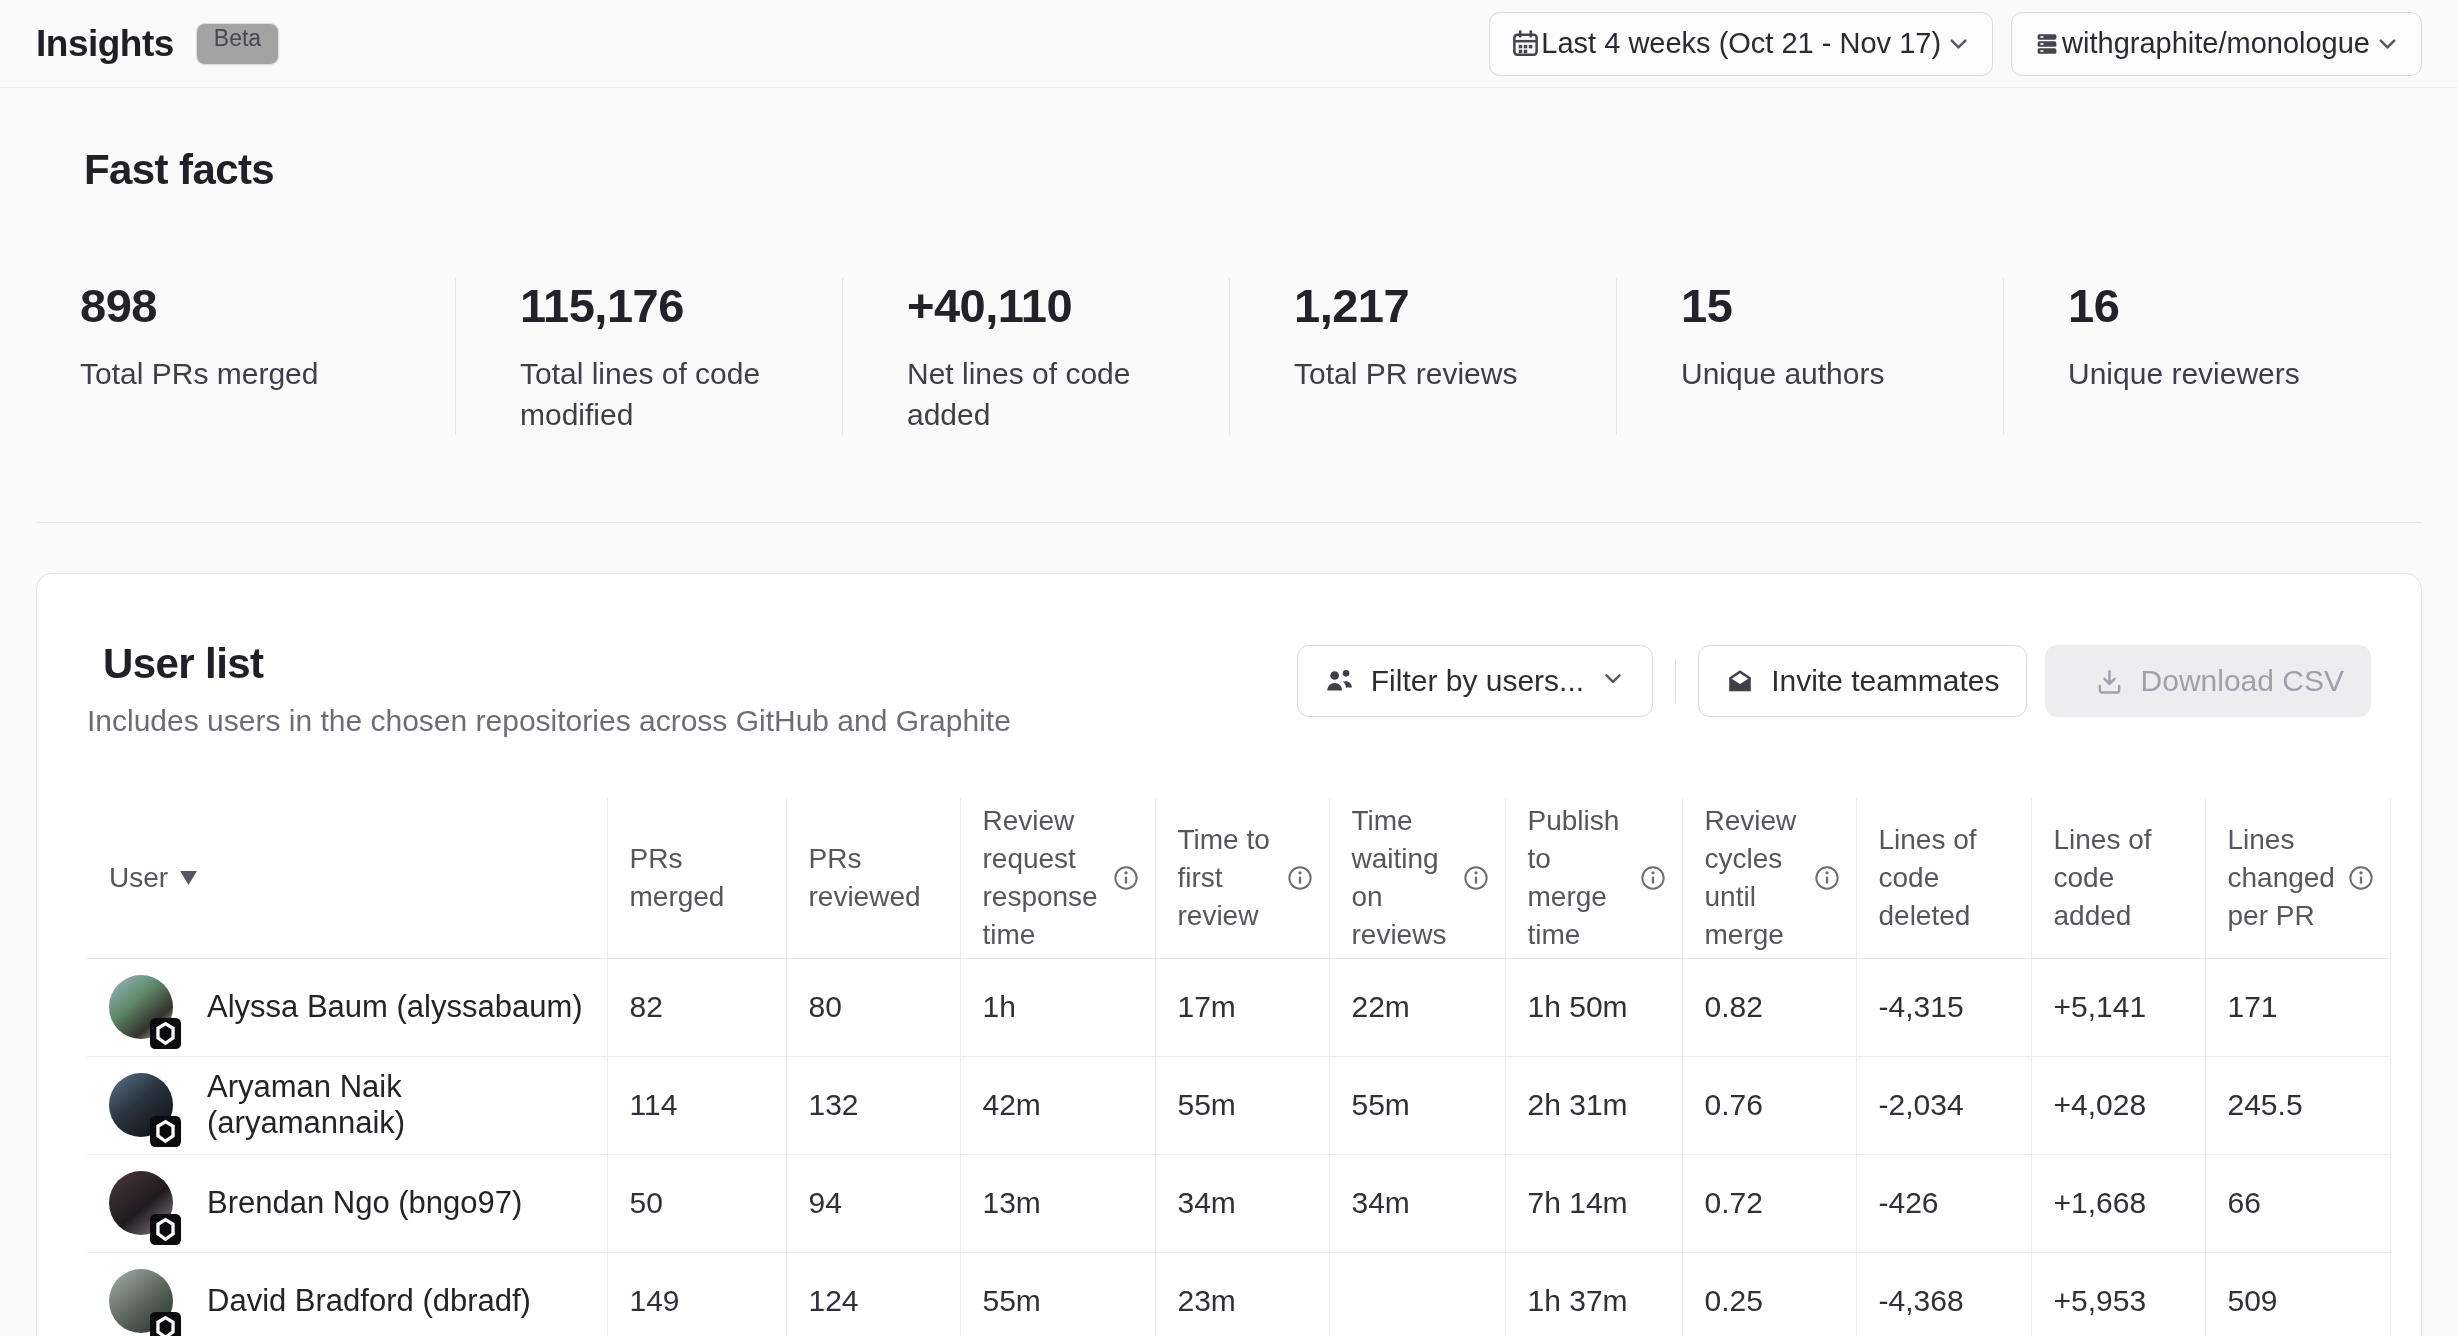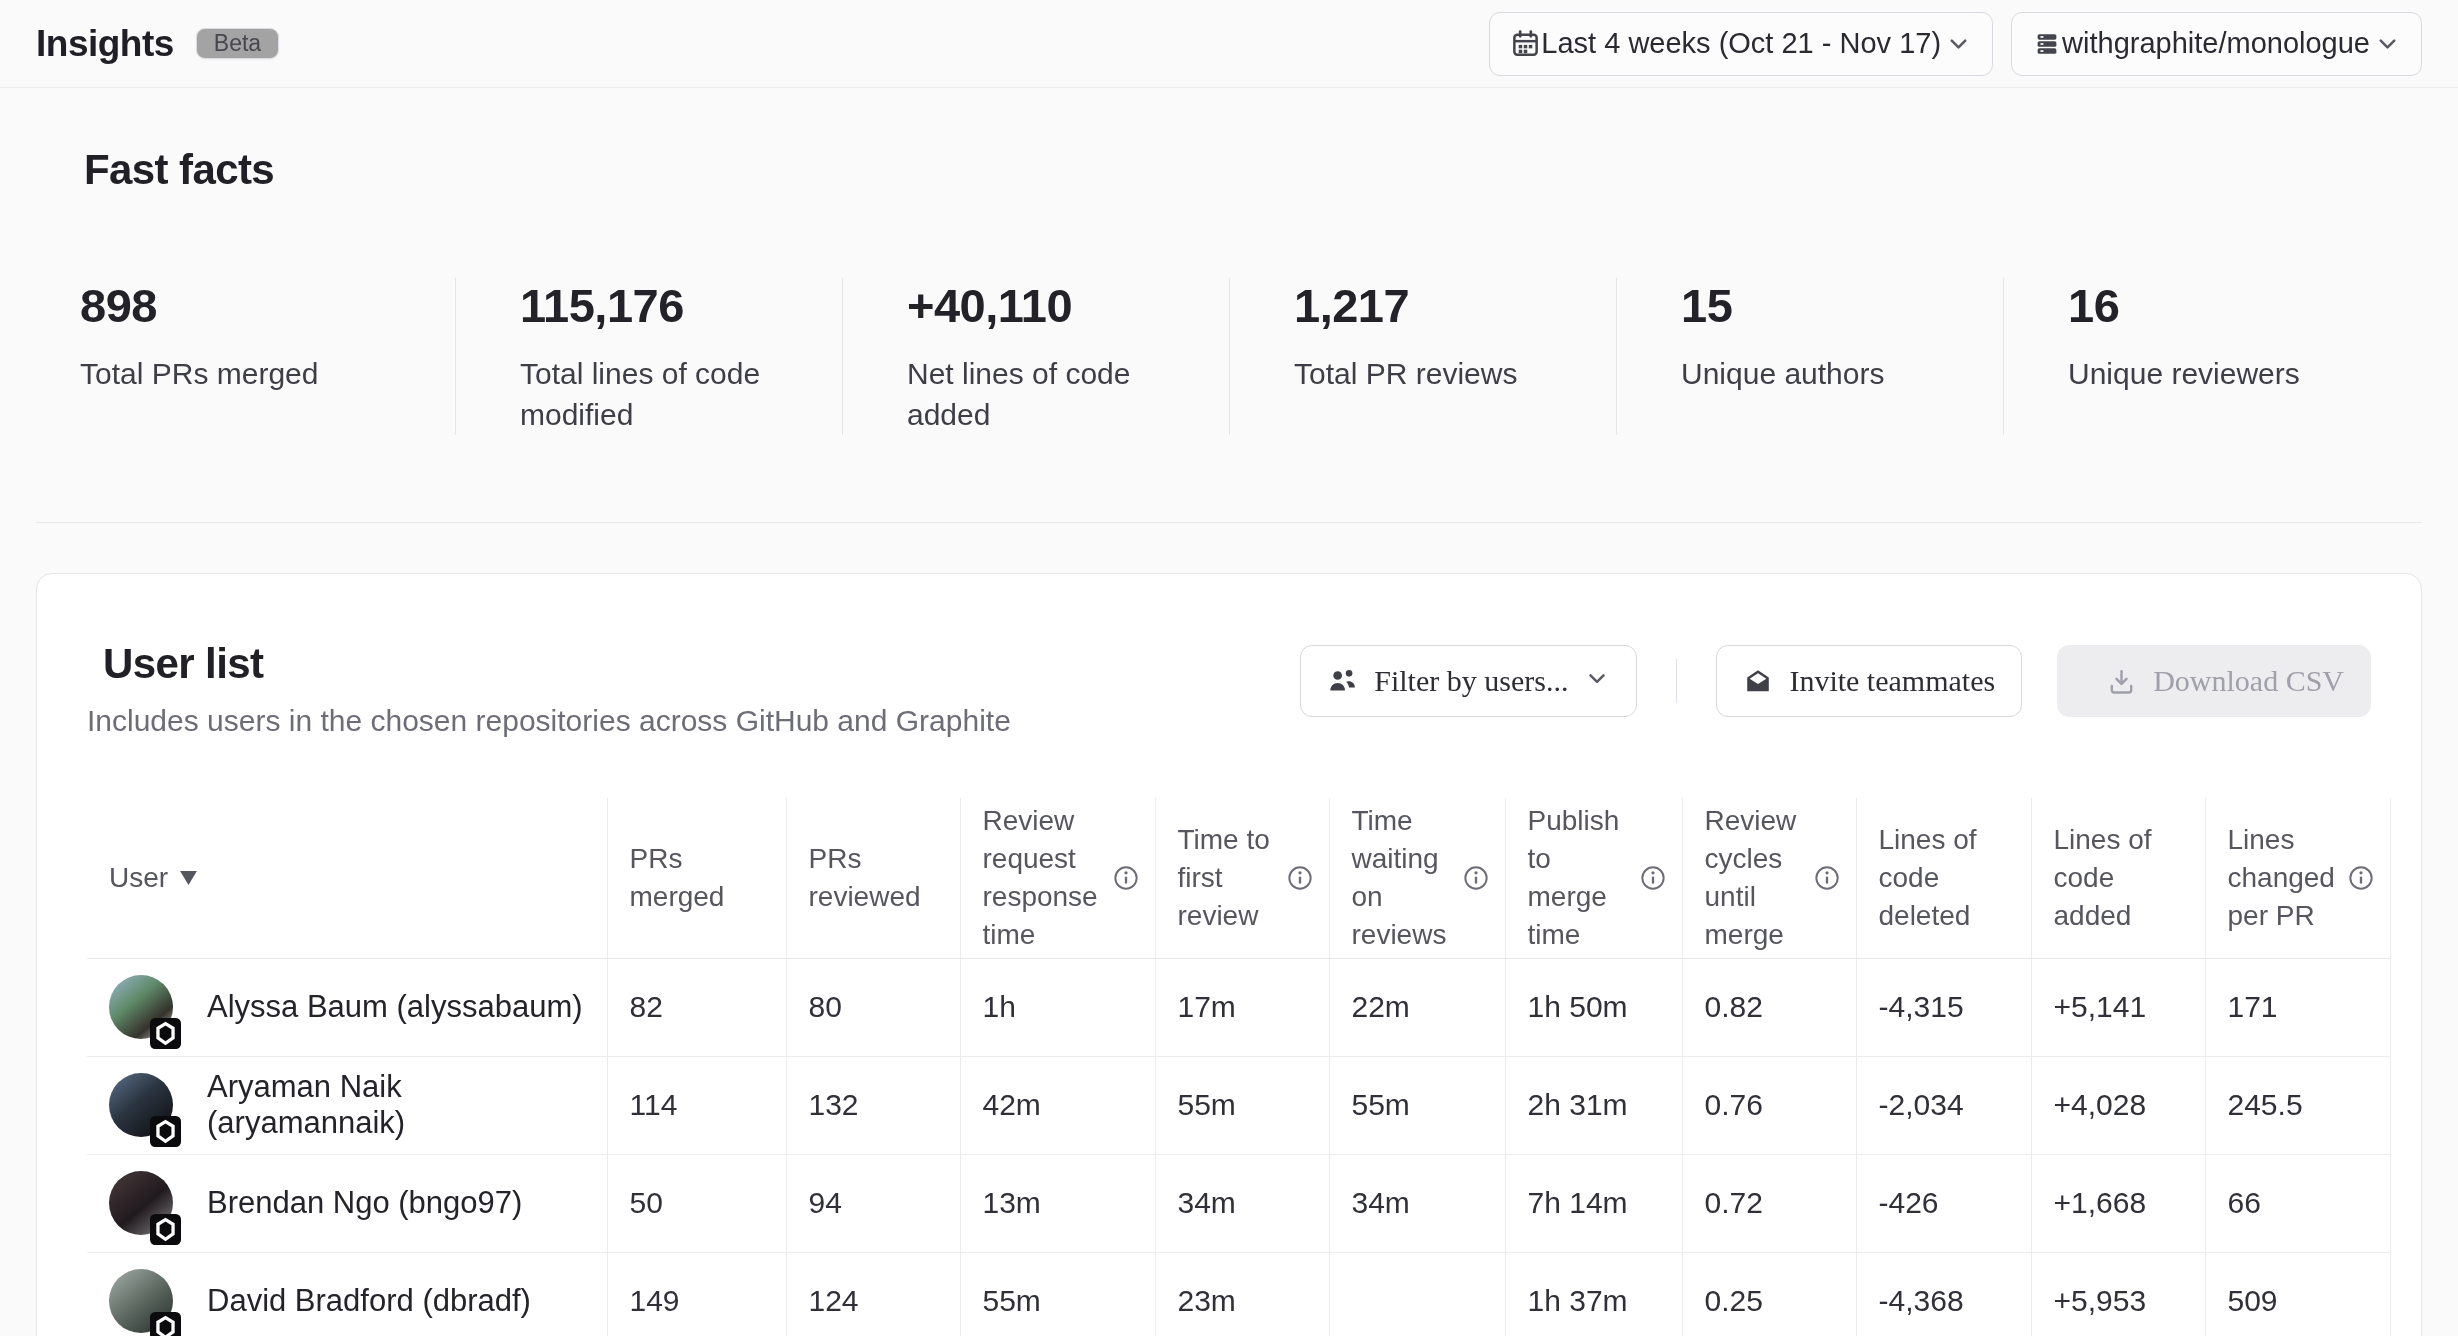--- a/index.html
+++ b/index.html
@@ -9,21 +9,21 @@
     font-family:"Liberation Sans",sans-serif;
     color:#26262c;
     position:relative;
   }
   
   .topbar{
     height:88px;box-sizing:border-box;
     display:flex;align-items:center;justify-content:space-between;
     padding:0 36px;border-bottom:1px solid #ececf0;
   }
-  .topbar-left{display:flex;align-items:center;}
+  .topbar-left{display:flex;}
   .page-title{font-size:37px;font-weight:700;letter-spacing:-.5px;margin:0;color:#1f1f25;}
   .beta{
     margin-left:22px;border:1px solid #dcdce3;border-radius:9px;background:#a3a3a3;
     padding:1px 17px;font-size:23px;color:#47474f;
     box-shadow:0 1px 2px rgba(0,0,0,.04);
   }
   .topbar-right{display:flex;gap:18px;}
   .select-btn{
     height:64px;display:flex;align-items:center;
     padding:0 20px;background:#fcfcfd;border:1px solid #d9d9e0;border-radius:11px;
@@ -41,21 +41,21 @@
   .lbl{font-size:30px;line-height:41px;color:#3e3e47;margin-top:20px;max-width:300px;}
   .section-divider{border-top:1px solid #e8e8ed;margin:87px 36px 0;height:0;}
   
   .card{
     margin:50px 36px 0;height:840px;box-sizing:border-box;
     background:#fff;border:1px solid #e5e5ea;border-radius:16px;
     padding:50px 50px 0;box-shadow:0 1px 2px rgba(0,0,0,.03);
   }
   .card-head{display:flex;justify-content:space-between;align-items:center;}
   .sub{font-size:30px;color:#6d6d78;margin:14px 0 0;}
-  .actions{display:flex;align-items:center;gap:35px;font-family:Liberation Serif, serif;}
+  .actions{display:flex;align-items:center;gap:18px;}
   .btn{
     height:72px;display:flex;align-items:center;gap:16px;padding:0 26px;
     background:#fff;border:1.5px solid #d8d8df;border-radius:12px;
     font-family:inherit;font-size:30px;color:#2d2d34;cursor:pointer;white-space:nowrap;
   }
   .btn-gray{background:#ededf0;border:1.5px solid #ededf0;color:#9fa0a9;padding-left:48px;}
   .vdiv{width:1px;height:44px;background:#dfdfe5;margin:0 4px;}
   
   table.grid{border-collapse:collapse;table-layout:fixed;width:2303px;margin-top:60px;}
   .grid th{

